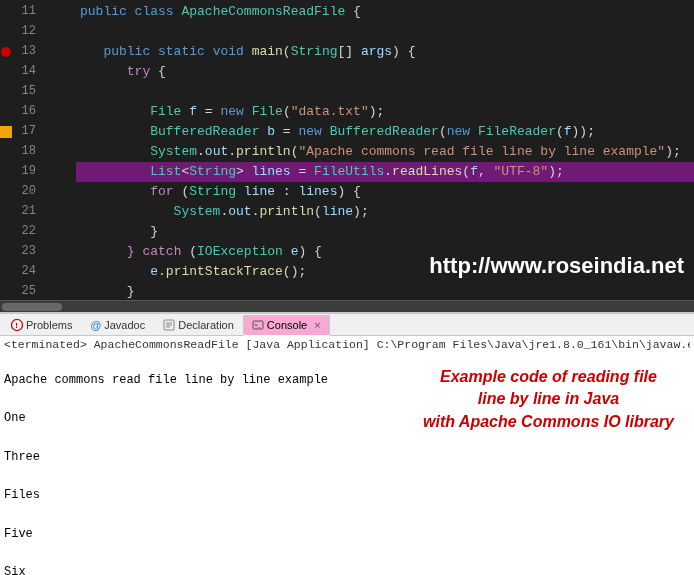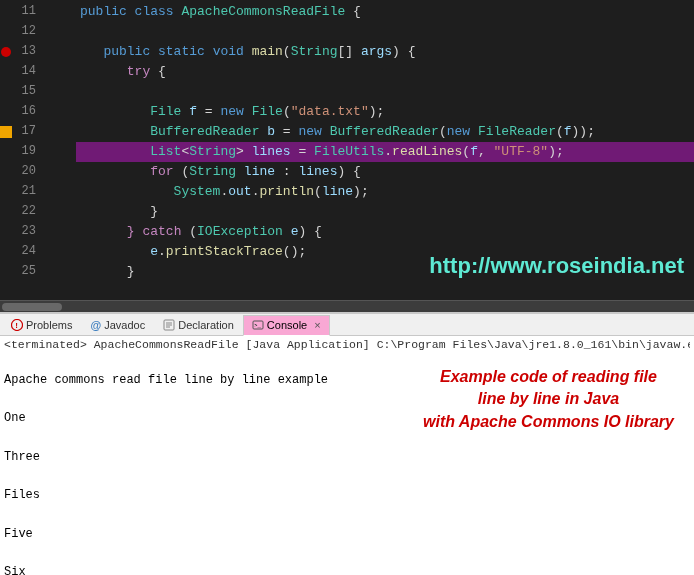--- a/index.html
+++ b/index.html
@@ -58,21 +58,21 @@
     .type { color: #4ec9b0; }
     .punct { color: #d4d4d4; }
     .var { color: #9cdcfe; }
     .cls { color: #4ec9b0; }
 
     
     .watermark {
       position: absolute;
       bottom: 18px;
       right: 10px;
-      color: #5eead4;
+      color: #ffffff;
       font-size: 22px;
       font-weight: bold;
       font-family: Arial, sans-serif;
       z-index: 10;
     }
 
     
     .code-scrollbar {
       height: 12px;
       background: #3c3c3c;
@@ -241,20 +241,25 @@
         <span class="line-number">16</span>
         <div class="line-content"><span class="type">         File </span><span class="var">f </span><span class="punct">= </span><span class="kw">new </span><span class="type">File</span><span class="punct">(</span><span class="str">"data.txt"</span><span class="punct">);</span></div>
       </div>
       <div class="code-line">
         <div class="line-marker-area">
           <span class="warning-marker"></span>
         </div>
         <span class="line-number">17</span>
         <div class="line-content"><span class="type">         BufferedReader </span><span class="var">b </span><span class="punct">= </span><span class="kw">new </span><span class="type">BufferedReader</span><span class="punct">(</span><span class="kw">new </span><span class="type">FileReader</span><span class="punct">(</span><span class="var">f</span><span class="punct">));</span></div>
       </div>
+      <div class="code-line">
+        <div class="line-marker-area"></div>
+        <span class="line-number">18</span>
+        <div class="line-content"><span class="type">         System</span><span class="punct">.</span><span class="var">out</span><span class="punct">.</span><span class="fn">println</span><span class="punct">(</span><span class="str">"Apache commons read file line by line example"</span><span class="punct">);</span></div>
+      </div>
       <div class="code-line line-19">
         <div class="line-marker-area"></div>
         <span class="line-number">19</span>
         <div class="line-content"><span class="type">         List</span><span class="punct">&lt;</span><span class="type">String</span><span class="punct">&gt; </span><span class="var">lines </span><span class="punct">= </span><span class="type">FileUtils</span><span class="punct">.</span><span class="fn">readLines</span><span class="punct">(</span><span class="var">f</span><span class="punct">, </span><span class="str">"UTF-8"</span><span class="punct">);</span></div>
       </div>
       <div class="code-line">
         <div class="line-marker-area"></div>
         <span class="line-number">20</span>
         <div class="line-content"><span class="kw2">         for </span><span class="punct">(</span><span class="type">String </span><span class="var">line </span><span class="punct">: </span><span class="var">lines</span><span class="punct">) {</span></div>
       </div>

